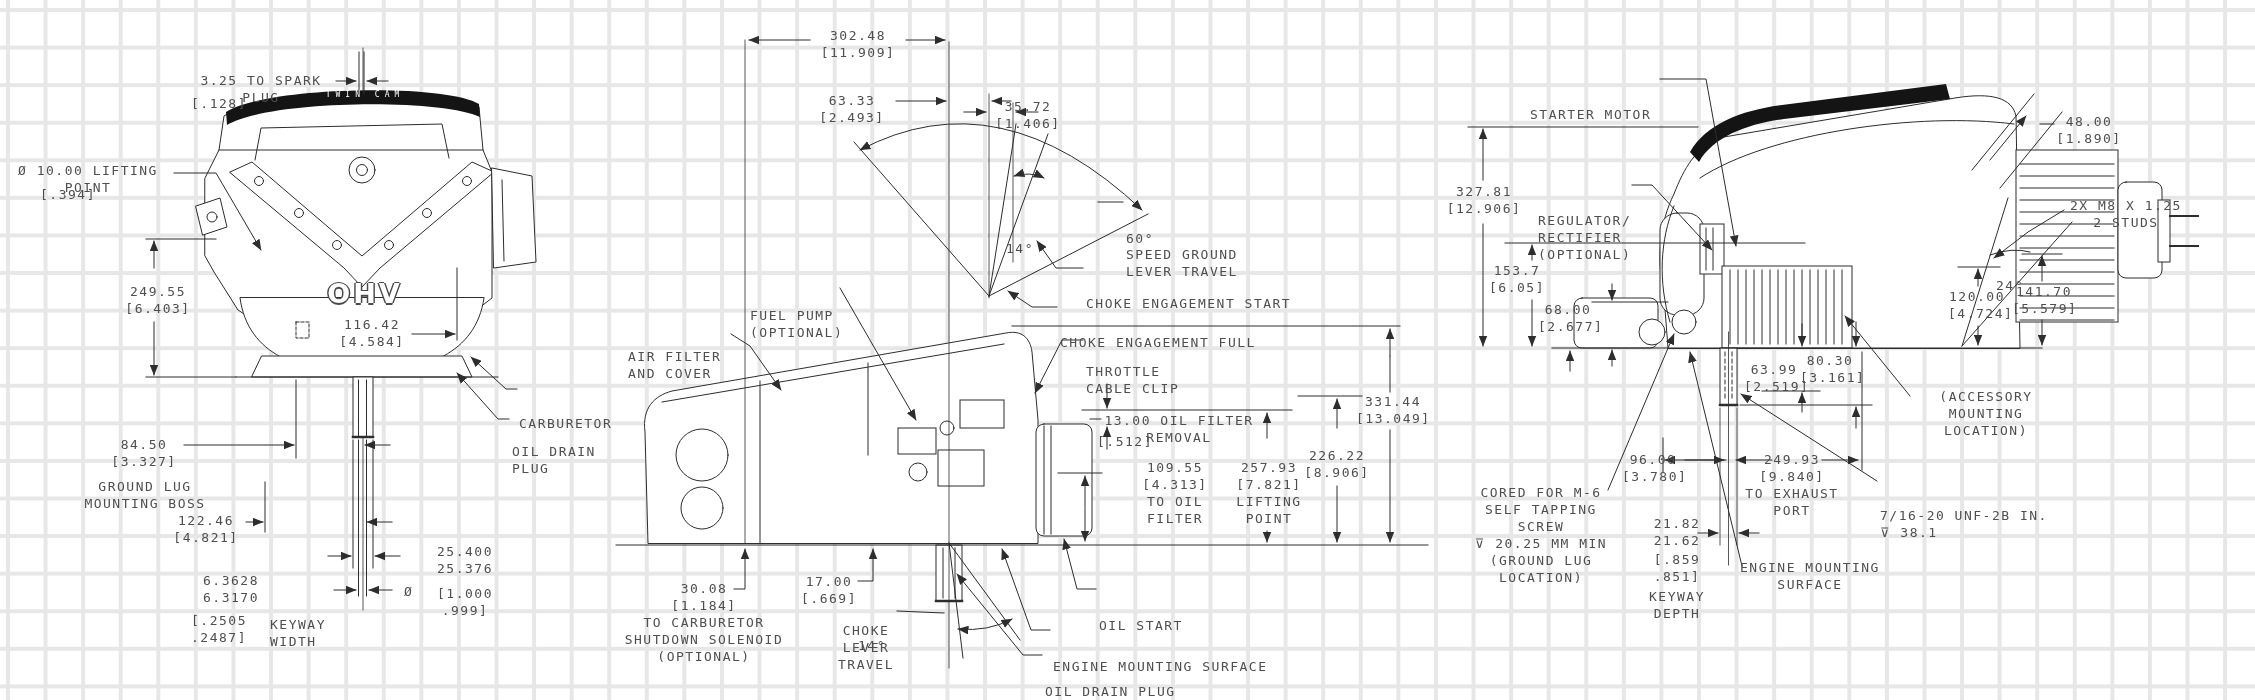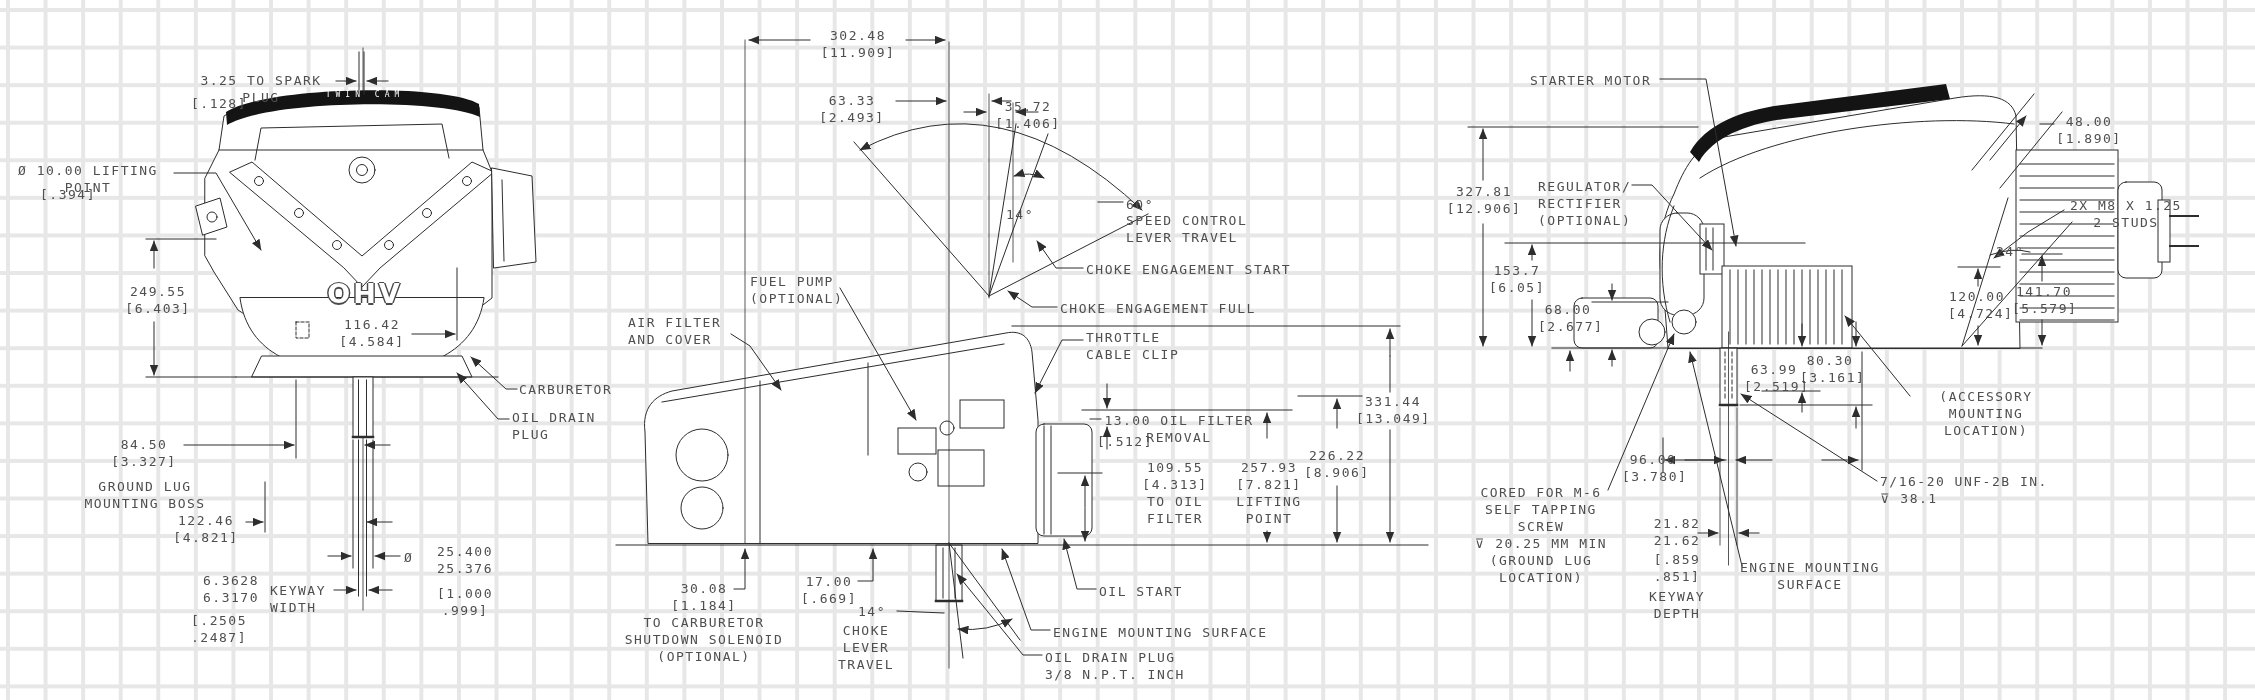--- a/index.html
+++ b/index.html
@@ -12,21 +12,21 @@
     background-size:37.58px 37.58px;
     background-position:6px 8px;
     font-family:"DejaVu Sans Mono","Liberation Mono",monospace;
   }
   #linework{position:absolute;left:0;top:0;}
   .lb{
     position:absolute;
     font-size:13px;line-height:17px;letter-spacing:1.5px;
     color:#4f4f4f;white-space:pre-line;text-align:center;
   }
-  .L{text-align:left;}
+  .L{text-align:left;margin-top:34px;}
   .ohv{
     position:absolute;left:322px;top:278px;width:86px;text-align:center;
     font-family:"DejaVu Sans","Liberation Sans",sans-serif;
     font-weight:bold;font-size:27px;letter-spacing:3px;color:#fff;
     text-shadow:-1.5px 0 #4a4a4a,1.5px 0 #4a4a4a,0 -1.5px #4a4a4a,0 1.5px #4a4a4a;
   }
   .badge{
     position:absolute;left:300px;top:90px;width:130px;text-align:center;
     font-size:8px;font-weight:normal;letter-spacing:5px;color:#fff;
   }
@@ -282,21 +282,21 @@
 <div class="ohv">OHV</div>
 <div class="badge">TWIN CAM</div>
 
 <div class="lb" style="left:812px;top:27px;width:92px">302.48
 [11.909]</div>
 <div class="lb" style="left:810px;top:92px;width:84px">63.33
 [2.493]</div>
 <div class="lb" style="left:986px;top:98px;width:84px">35.72
 [1.406]</div>
 <div class="lb L" style="left:1126px;top:196px;width:40px">60°</div>
-<div class="lb L" style="left:1126px;top:212px;width:145px">SPEED CONTROL
+<div class="lb L" style="left:1126px;top:212px;width:145px">SPEED GROUND
 LEVER TRAVEL</div>
 <div class="lb L" style="left:1006px;top:206px;width:36px">14°</div>
 <div class="lb L" style="left:1086px;top:261px;width:215px">CHOKE ENGAGEMENT START</div>
 <div class="lb L" style="left:1060px;top:300px;width:210px">CHOKE ENGAGEMENT FULL</div>
 <div class="lb L" style="left:1086px;top:329px;width:110px">THROTTLE
 CABLE CLIP</div>
 <div class="lb L" style="left:750px;top:273px;width:105px">FUEL PUMP
 (OPTIONAL)</div>
 <div class="lb L" style="left:628px;top:314px;width:105px">AIR FILTER
 AND COVER</div>
@@ -351,20 +351,23 @@
 <div class="lb" style="left:2012px;top:283px;width:64px">141.70
 [5.579]</div>
 <div class="lb" style="left:1744px;top:361px;width:60px">63.99
 [2.519]</div>
 <div class="lb" style="left:1800px;top:352px;width:60px">80.30
 [3.161]</div>
 <div class="lb" style="left:1906px;top:388px;width:160px">(ACCESSORY MOUNTING
 LOCATION)</div>
 <div class="lb" style="left:1622px;top:451px;width:62px">96.00
 [3.780]</div>
+<div class="lb" style="left:1736px;top:451px;width:112px">249.93
+[9.840]
+TO EXHAUST PORT</div>
 <div class="lb L" style="left:1880px;top:473px;width:170px">7/16-20 UNF-2B IN.
 ⊽ 38.1</div>
 <div class="lb" style="left:1474px;top:484px;width:134px">CORED FOR M-6
 SELF TAPPING SCREW
 ⊽ 20.25 MM MIN
 (GROUND LUG
 LOCATION)</div>
 <div class="lb" style="left:1650px;top:515px;width:54px">21.82
 21.62</div>
 <div class="lb" style="left:1650px;top:551px;width:54px">[.859

